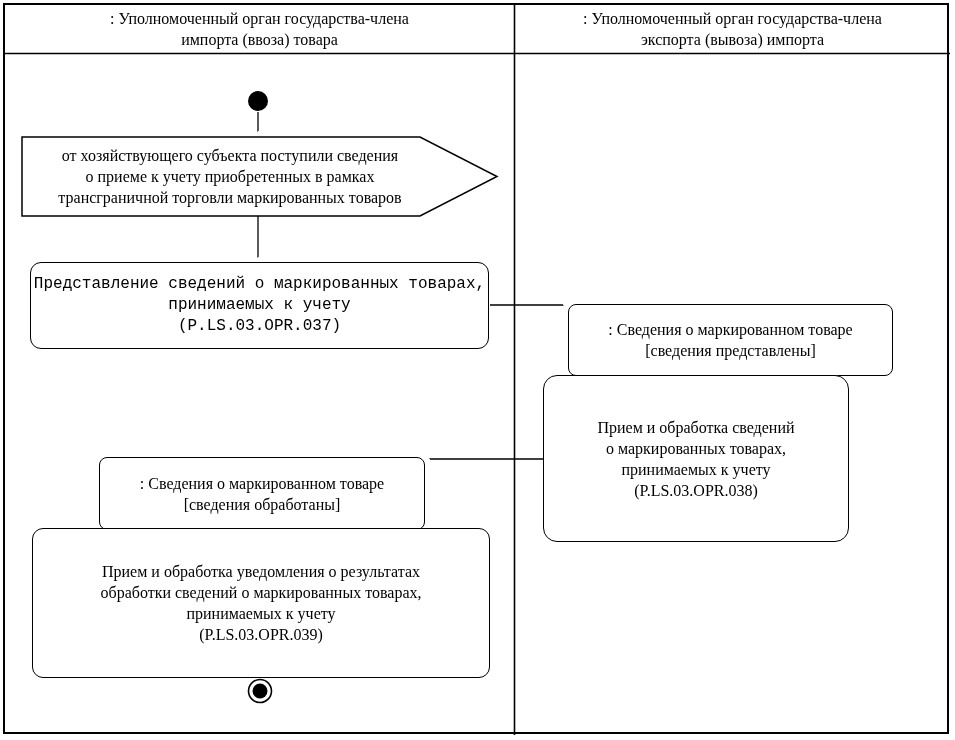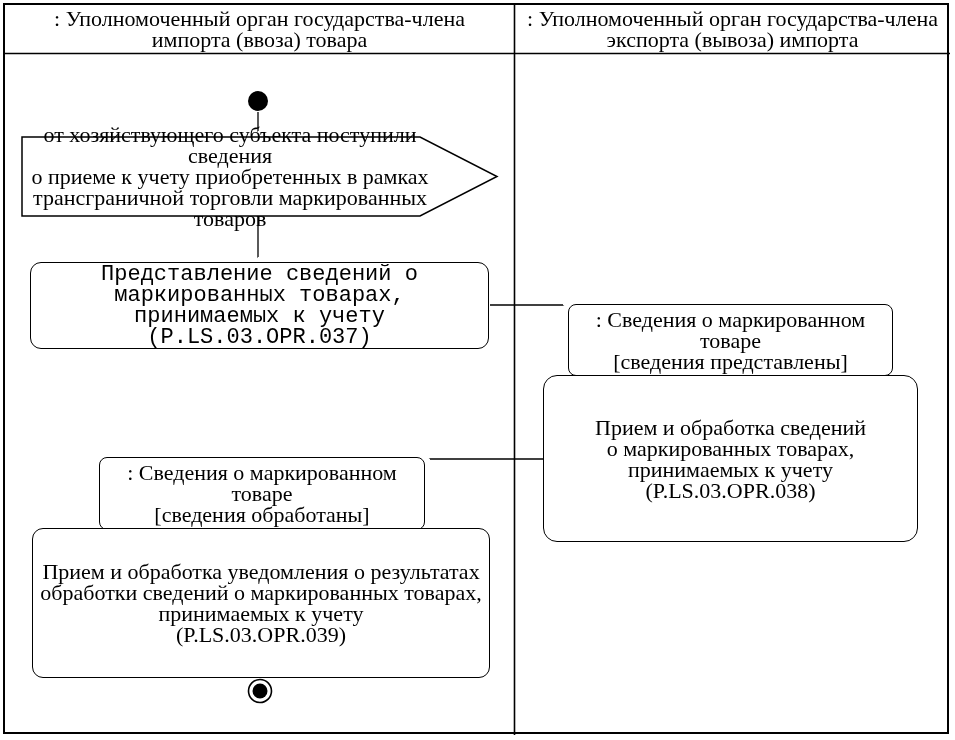--- a/index.html
+++ b/index.html
@@ -6,21 +6,21 @@
     margin: 0;
     padding: 0;
     background: #ffffff;
   }
   .canvas {
     position: relative;
     width: 955px;
     height: 740px;
     background: #ffffff;
     font-family: "Liberation Serif", "DejaVu Serif", serif;
-    font-size: 22px;
+    font-size: 16px;
     line-height: 21px;
     color: #000000;
     overflow: hidden;
   }
   .frame {
     position: absolute;
     left: 3px; top: 3px;
     width: 946px; height: 731px;
     border: 2px solid #000000;
     box-sizing: border-box;
@@ -122,21 +122,21 @@
     <span class="line">Представление сведений о маркированных товарах,</span>
     <span class="line">принимаемых к учету</span>
     <span class="line">(P.LS.03.OPR.037)</span>
   </div>
 
   <div class="box object" style="left:568px; top:270px; width:325px; height:72px;">
     <span class="line">: Сведения о маркированном товаре</span>
     <span class="line">[сведения представлены]</span>
   </div>
 
-  <div class="box action" style="left:543px; top:375px; width:375px; height:167px; border-radius:14px;">
+  <div class="box action" style="left:543px; top:375px; width:306px; height:167px; border-radius:14px;">
     <span class="line">Прием и обработка сведений</span>
     <span class="line">о маркированных товарах,</span>
     <span class="line">принимаемых к учету</span>
     <span class="line">(P.LS.03.OPR.038)</span>
   </div>
 
   <div class="box object" style="left:99px; top:423px; width:326px; height:73px;">
     <span class="line">: Сведения о маркированном товаре</span>
     <span class="line">[сведения обработаны]</span>
   </div>

